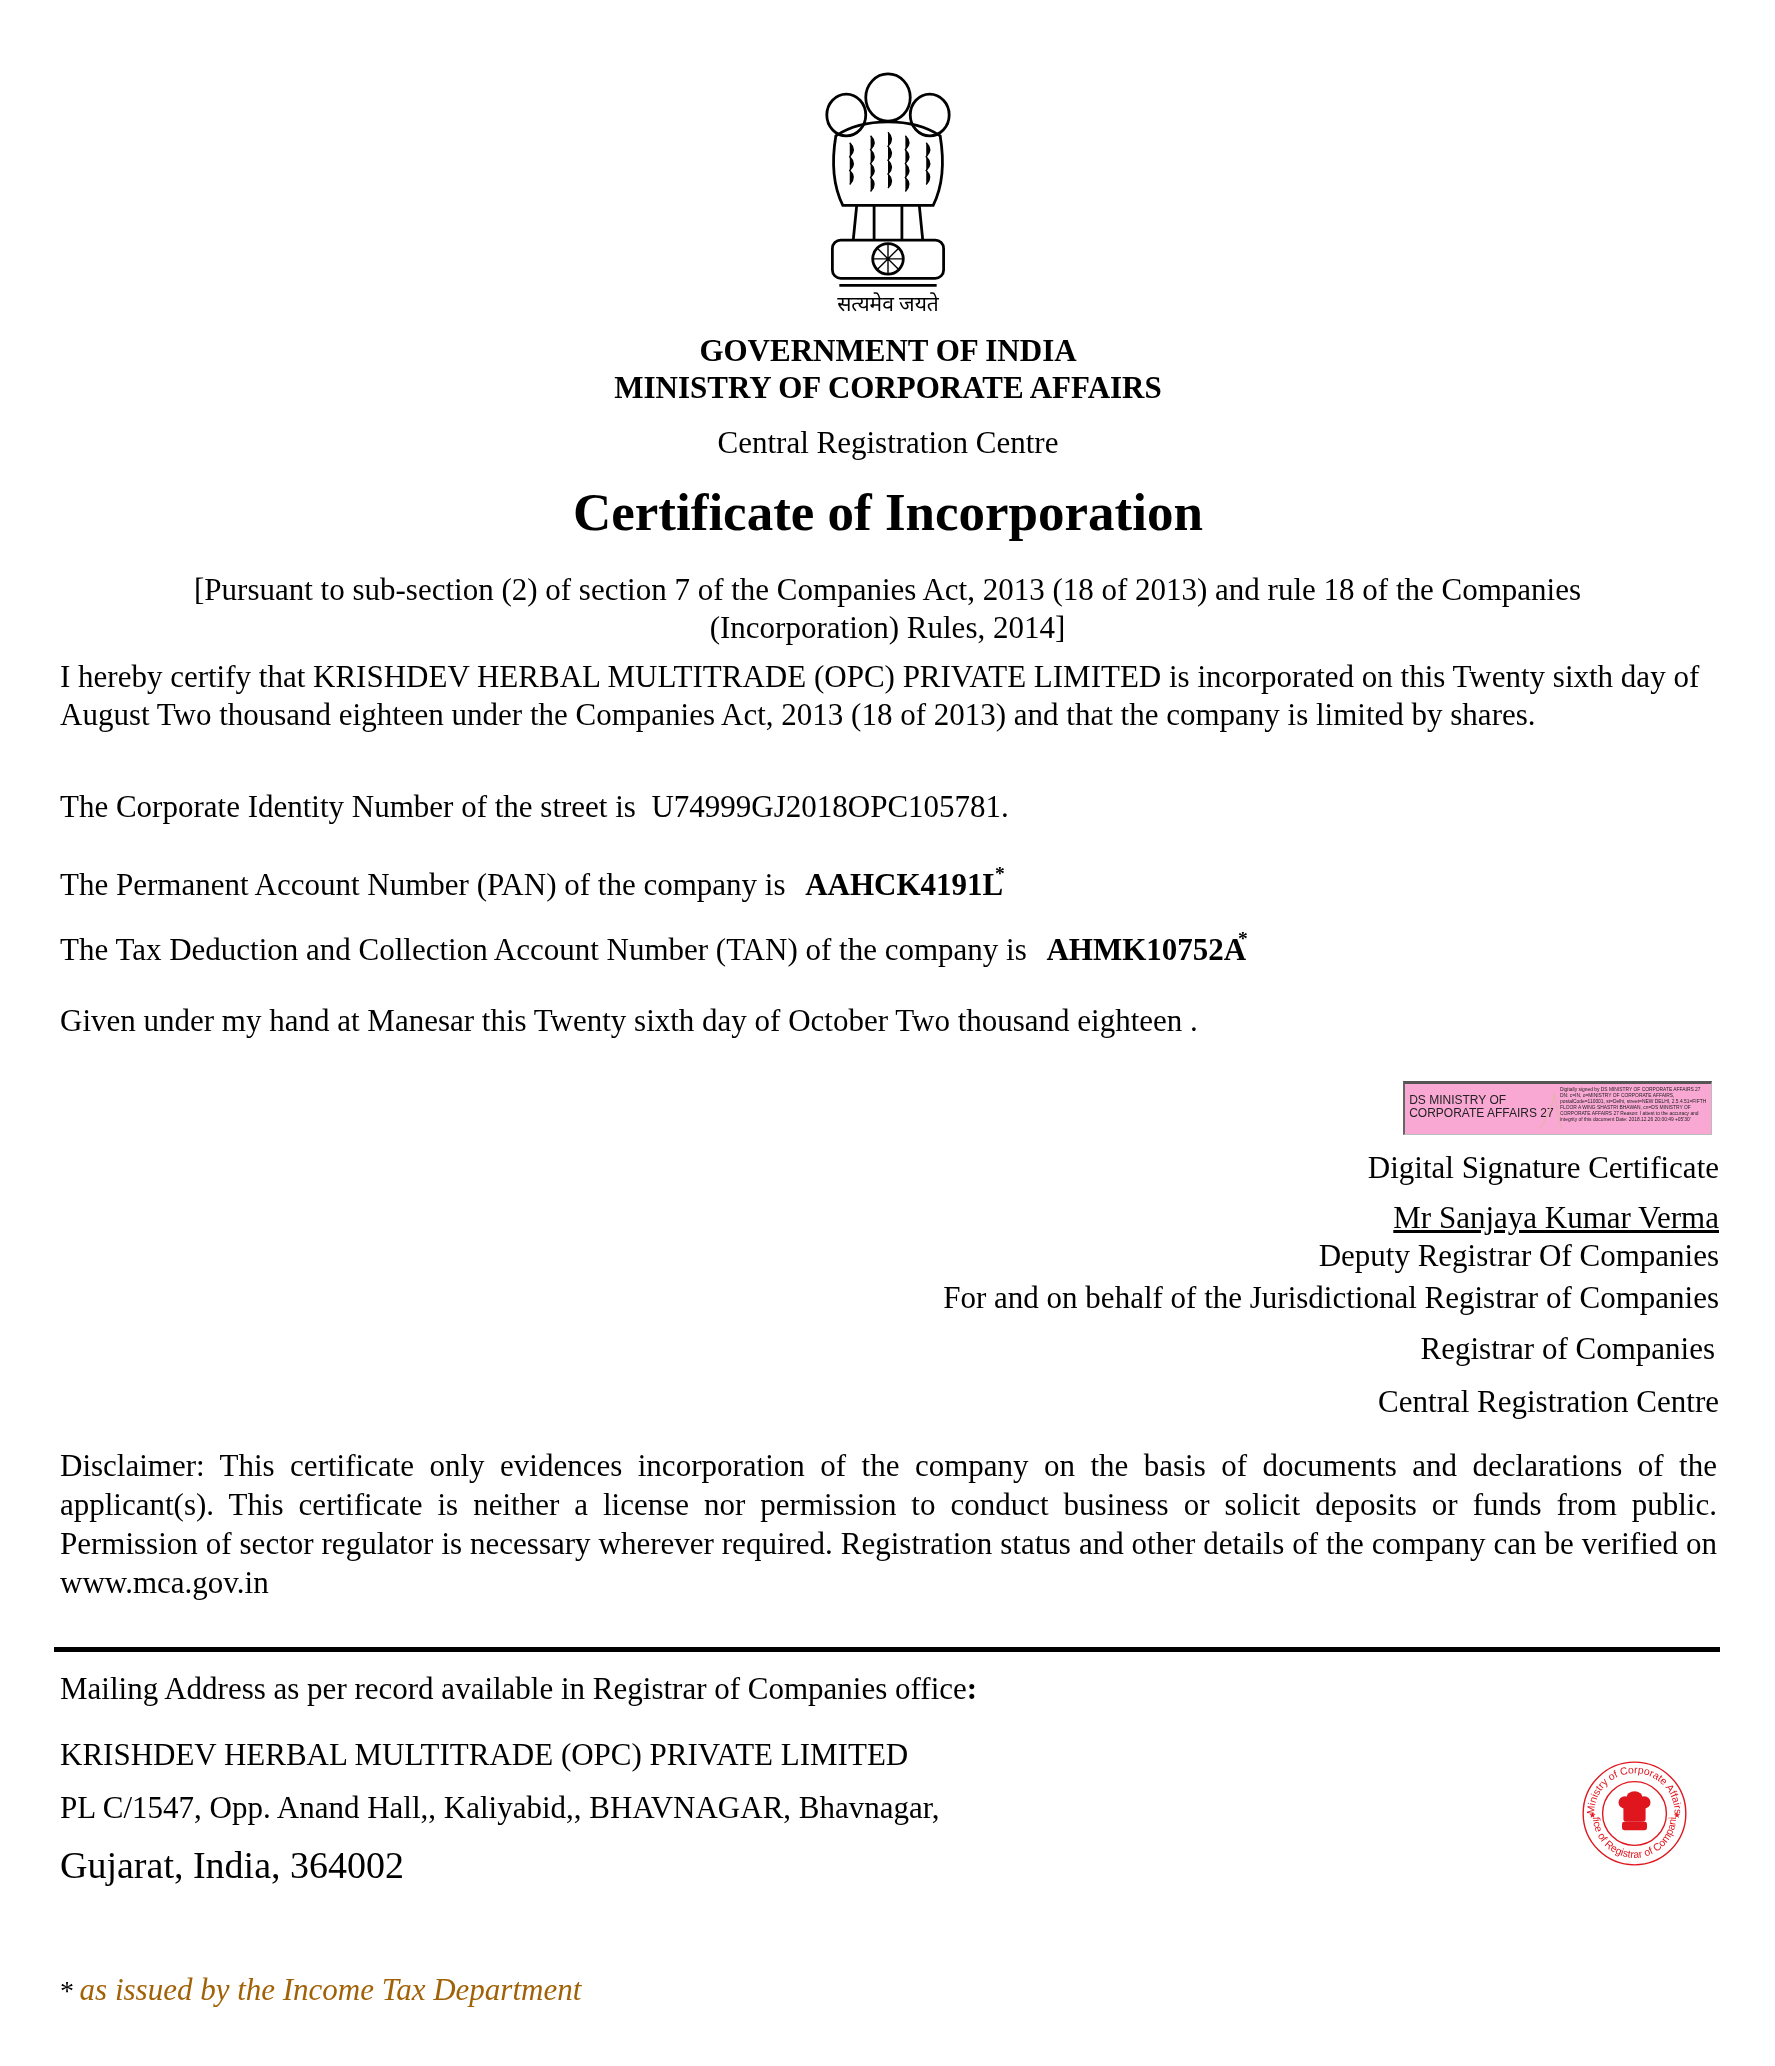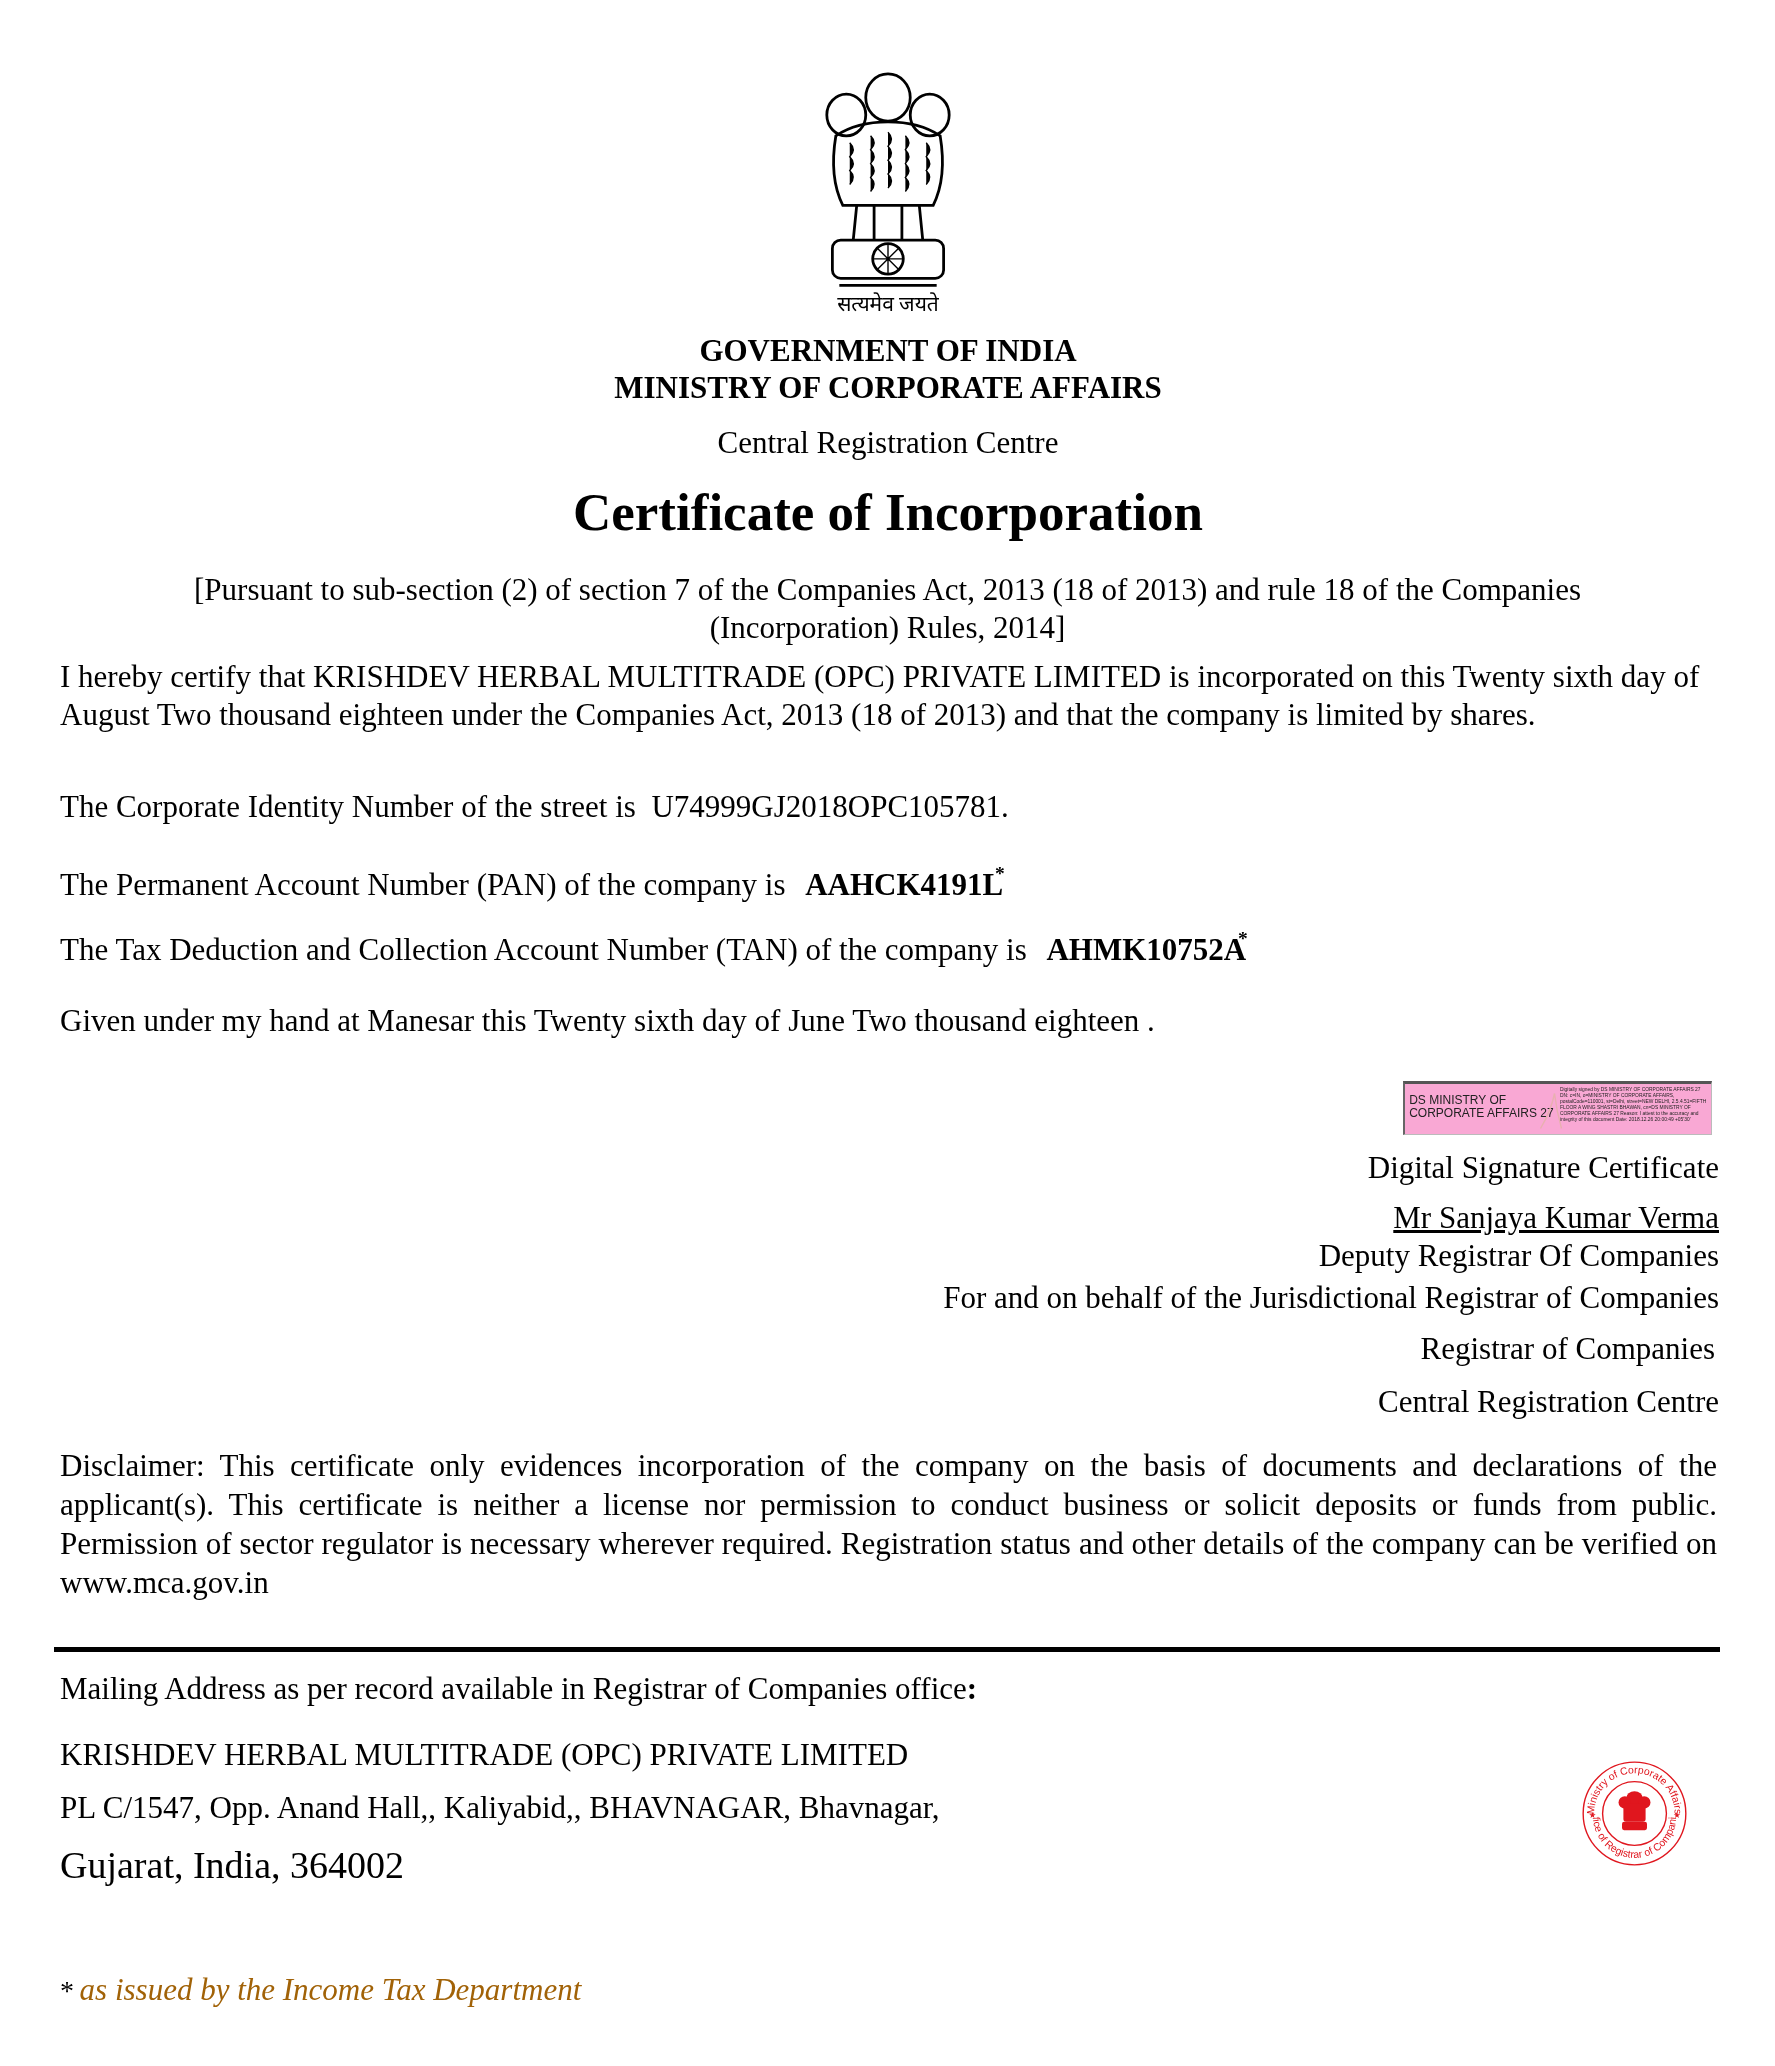--- a/index.html
+++ b/index.html
@@ -90,21 +90,21 @@
   <span>U74999GJ2018OPC105781.</span>
 </div>
 <div id="pan" class="abs left t44">
   <span>The Permanent Account Number (PAN) of the company is</span>
   <span class="bold star-over"><span>AAHCK4191L</span><span class="ast">*</span></span>
 </div>
 <div id="tan" class="abs left t44">
   <span>The Tax Deduction and Collection Account Number (TAN) of the company is</span>
   <span class="bold star-over"><span>AHMK10752A</span><span class="ast">*</span></span>
 </div>
-<div id="given" class="abs left t44">Given under my hand at Manesar this Twenty sixth day of June Two thousand eighteen .</div>
+<div id="given" class="abs left t44">Given under my hand at Manesar this Twenty sixth day of October Two thousand eighteen .</div>
 
 <div id="sigbox" class="abs">
   <div id="sig-left">DS MINISTRY OF CORPORATE AFFAIRS 27</div>
   <div id="sig-mark">
     <svg width="28" height="42" viewBox="0 0 40 60">
         <path d="M5 55 Q20 30 25 5 Q28 30 35 55" fill="none" stroke="#e8b0b0" stroke-width="2"></path>
       </svg>
   </div>
   <div id="sig-right">Digitally signed by DS MINISTRY OF CORPORATE AFFAIRS 27 DN: c=IN, o=MINISTRY OF CORPORATE AFFAIRS, postalCode=110001, st=Delhi, street=NEW DELHI, 2.5.4.51=FIFTH FLOOR A WING SHASTRI BHAWAN, cn=DS MINISTRY OF CORPORATE AFFAIRS 27 Reason: I attest to the accuracy and integrity of this document Date: 2018.12.26 20:00:49 +05'30'</div>
 </div>

